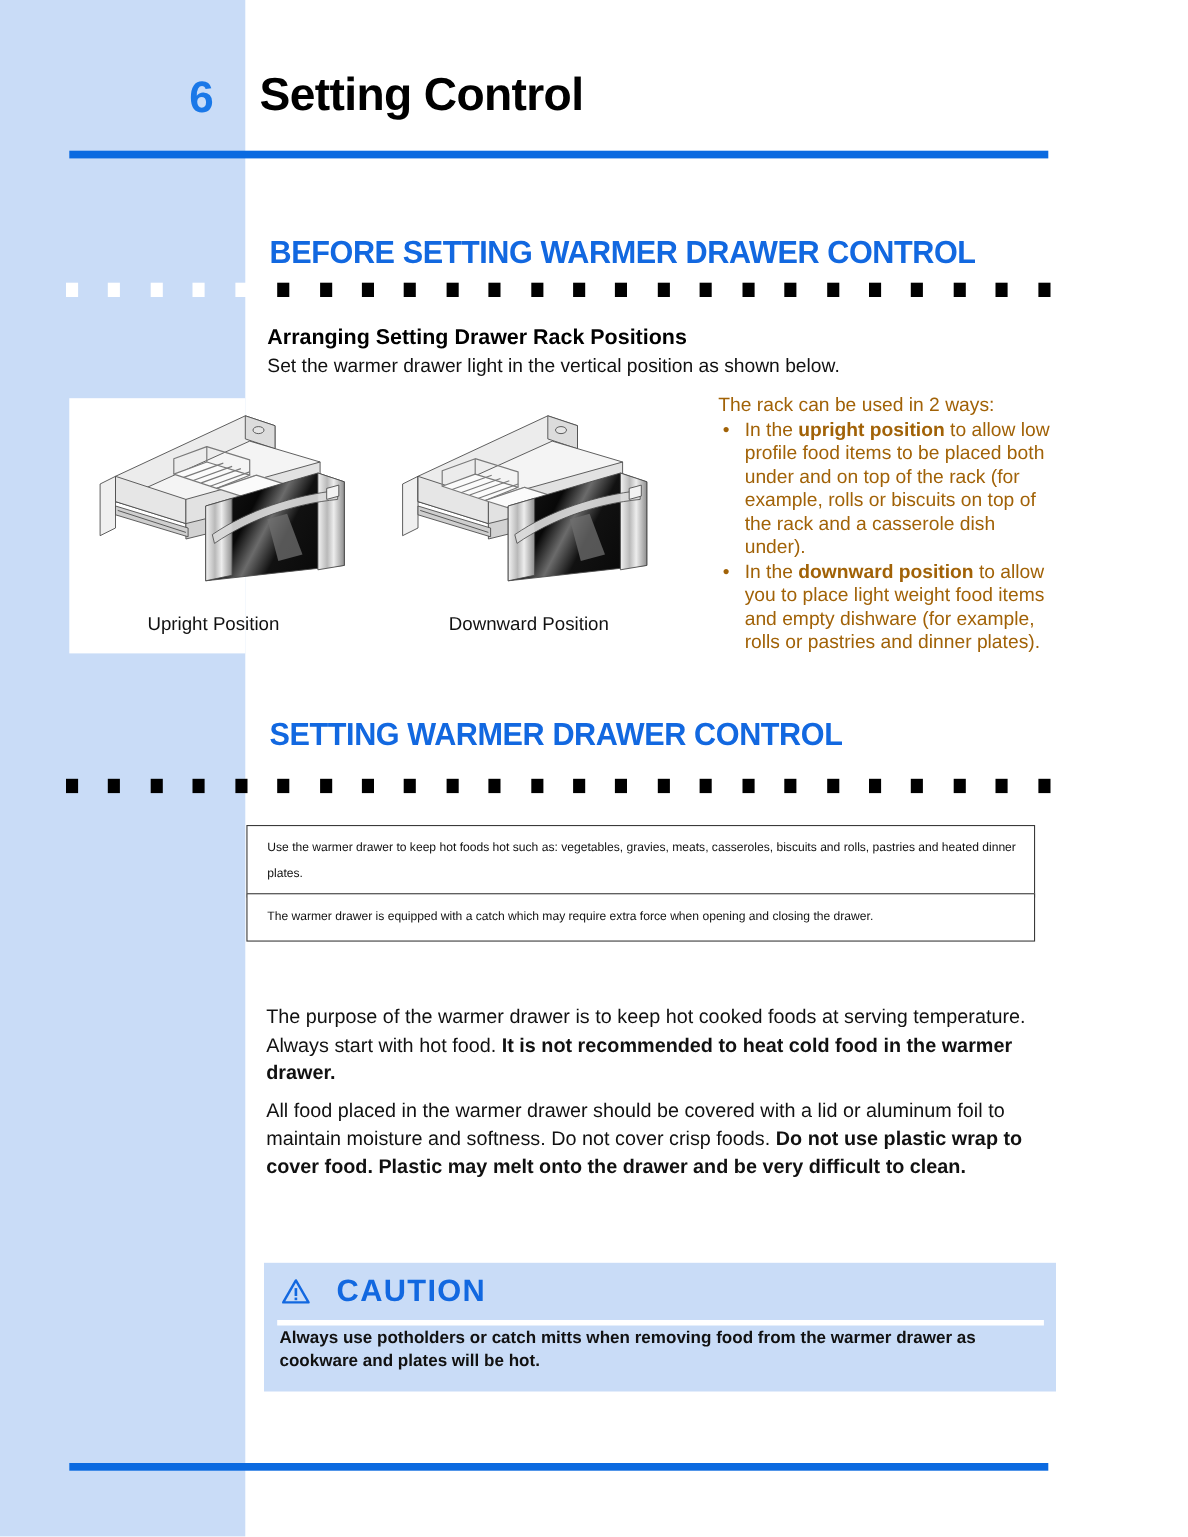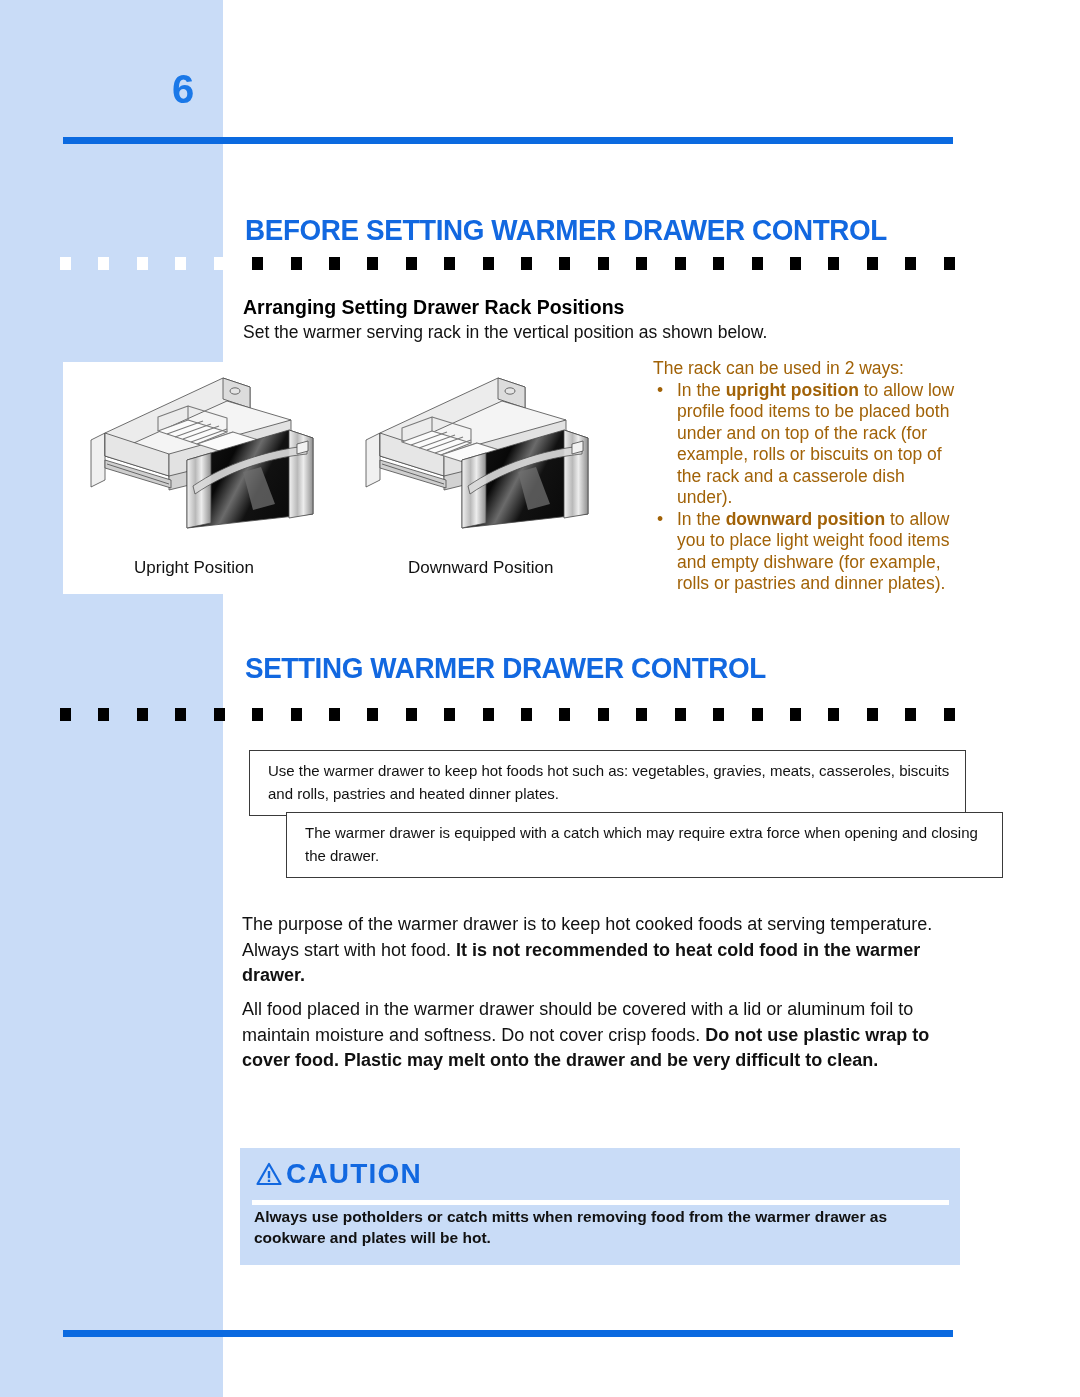--- a/index.html
+++ b/index.html
@@ -172,32 +172,32 @@
   #rack-ways li .bullet {
     position: absolute;
     left: 4px;
     top: 0;
   }
   #rack-ways b { font-weight: bold; }
 
   
   .note-box {
     position: absolute;
-    left: 249px;
+    left: 224px;
     width: 717px;
     border: 1.5px solid #3a3a3a;
     box-sizing: border-box;
     background: #ffffff;
     padding: 9px 14px 10px 18px;
-    font-size: 15px;
+    font-size: 11px;
     line-height: 22.5px;
     color: #111111;
   }
   #note-box-1 { top: 750px; }
-  #note-box-2 { top: 812px; margin-left: 37px; }
+  #note-box-2 { top: 812px; }
 
   
   .para {
     position: absolute;
     left: 242px;
     width: 718px;
     font-size: 18px;
     line-height: 25.5px;
     color: #111111;
   }
@@ -215,21 +215,21 @@
     height: 117px;
     background: #c9dcf7;
     box-sizing: border-box;
   }
   #caution-head {
     position: absolute;
     left: 16px;
     top: 10px;
     display: flex;
     align-items: center;
-    gap: 4px;
+    gap: 24px;
   }
   #caution-title {
     font-size: 28px;
     font-weight: bold;
     color: #1268e0;
     letter-spacing: 1.2px;
   }
   #warning-triangle { display: block; }
   #caution-divider {
     position: absolute;
@@ -254,20 +254,21 @@
 <body>
 
 <div id="page">
 
   <div id="sidebar-band"></div>
   <div id="illus-white-panel"></div>
 
   <div class="rule-top"></div>
 
   <div id="page-number">6</div>
+  <div id="page-title">Setting Control</div>
 
   <div class="section-heading" id="heading-before">BEFORE SETTING WARMER DRAWER CONTROL</div>
 
   <div class="dot-row" id="dot-row-1">
       <span class="sq on-band"></span>
       <span class="sq on-band"></span>
       <span class="sq on-band"></span>
       <span class="sq on-band"></span>
       <span class="sq on-band"></span>
       <span class="sq"></span>
@@ -286,21 +287,21 @@
       <span class="sq"></span>
       <span class="sq"></span>
       <span class="sq"></span>
       <span class="sq"></span>
       <span class="sq"></span>
       <span class="sq"></span>
     </div>
 
   <div class="sub-heading" id="sub-arranging">Arranging Setting Drawer Rack Positions</div>
 
-  <div class="body-line" id="line-set-rack">Set the warmer serving rack in the vertical position as shown below.</div>
+  <div class="body-line" id="line-set-rack">Set the warmer drawer light in the vertical position as shown below.</div>
 
   <div class="illus" id="illus-upright">
     <svg viewBox="0 0 286 170" xmlns="http://www.w3.org/2000/svg">
       <defs>
         <linearGradient id="panelGradA" x1="0" y1="0" x2="1" y2="0">
           <stop offset="0%" stop-color="#f2f2f2"></stop>
           <stop offset="35%" stop-color="#b9b9b9"></stop>
           <stop offset="60%" stop-color="#ededed"></stop>
           <stop offset="100%" stop-color="#8f8f8f"></stop>
         </linearGradient>

